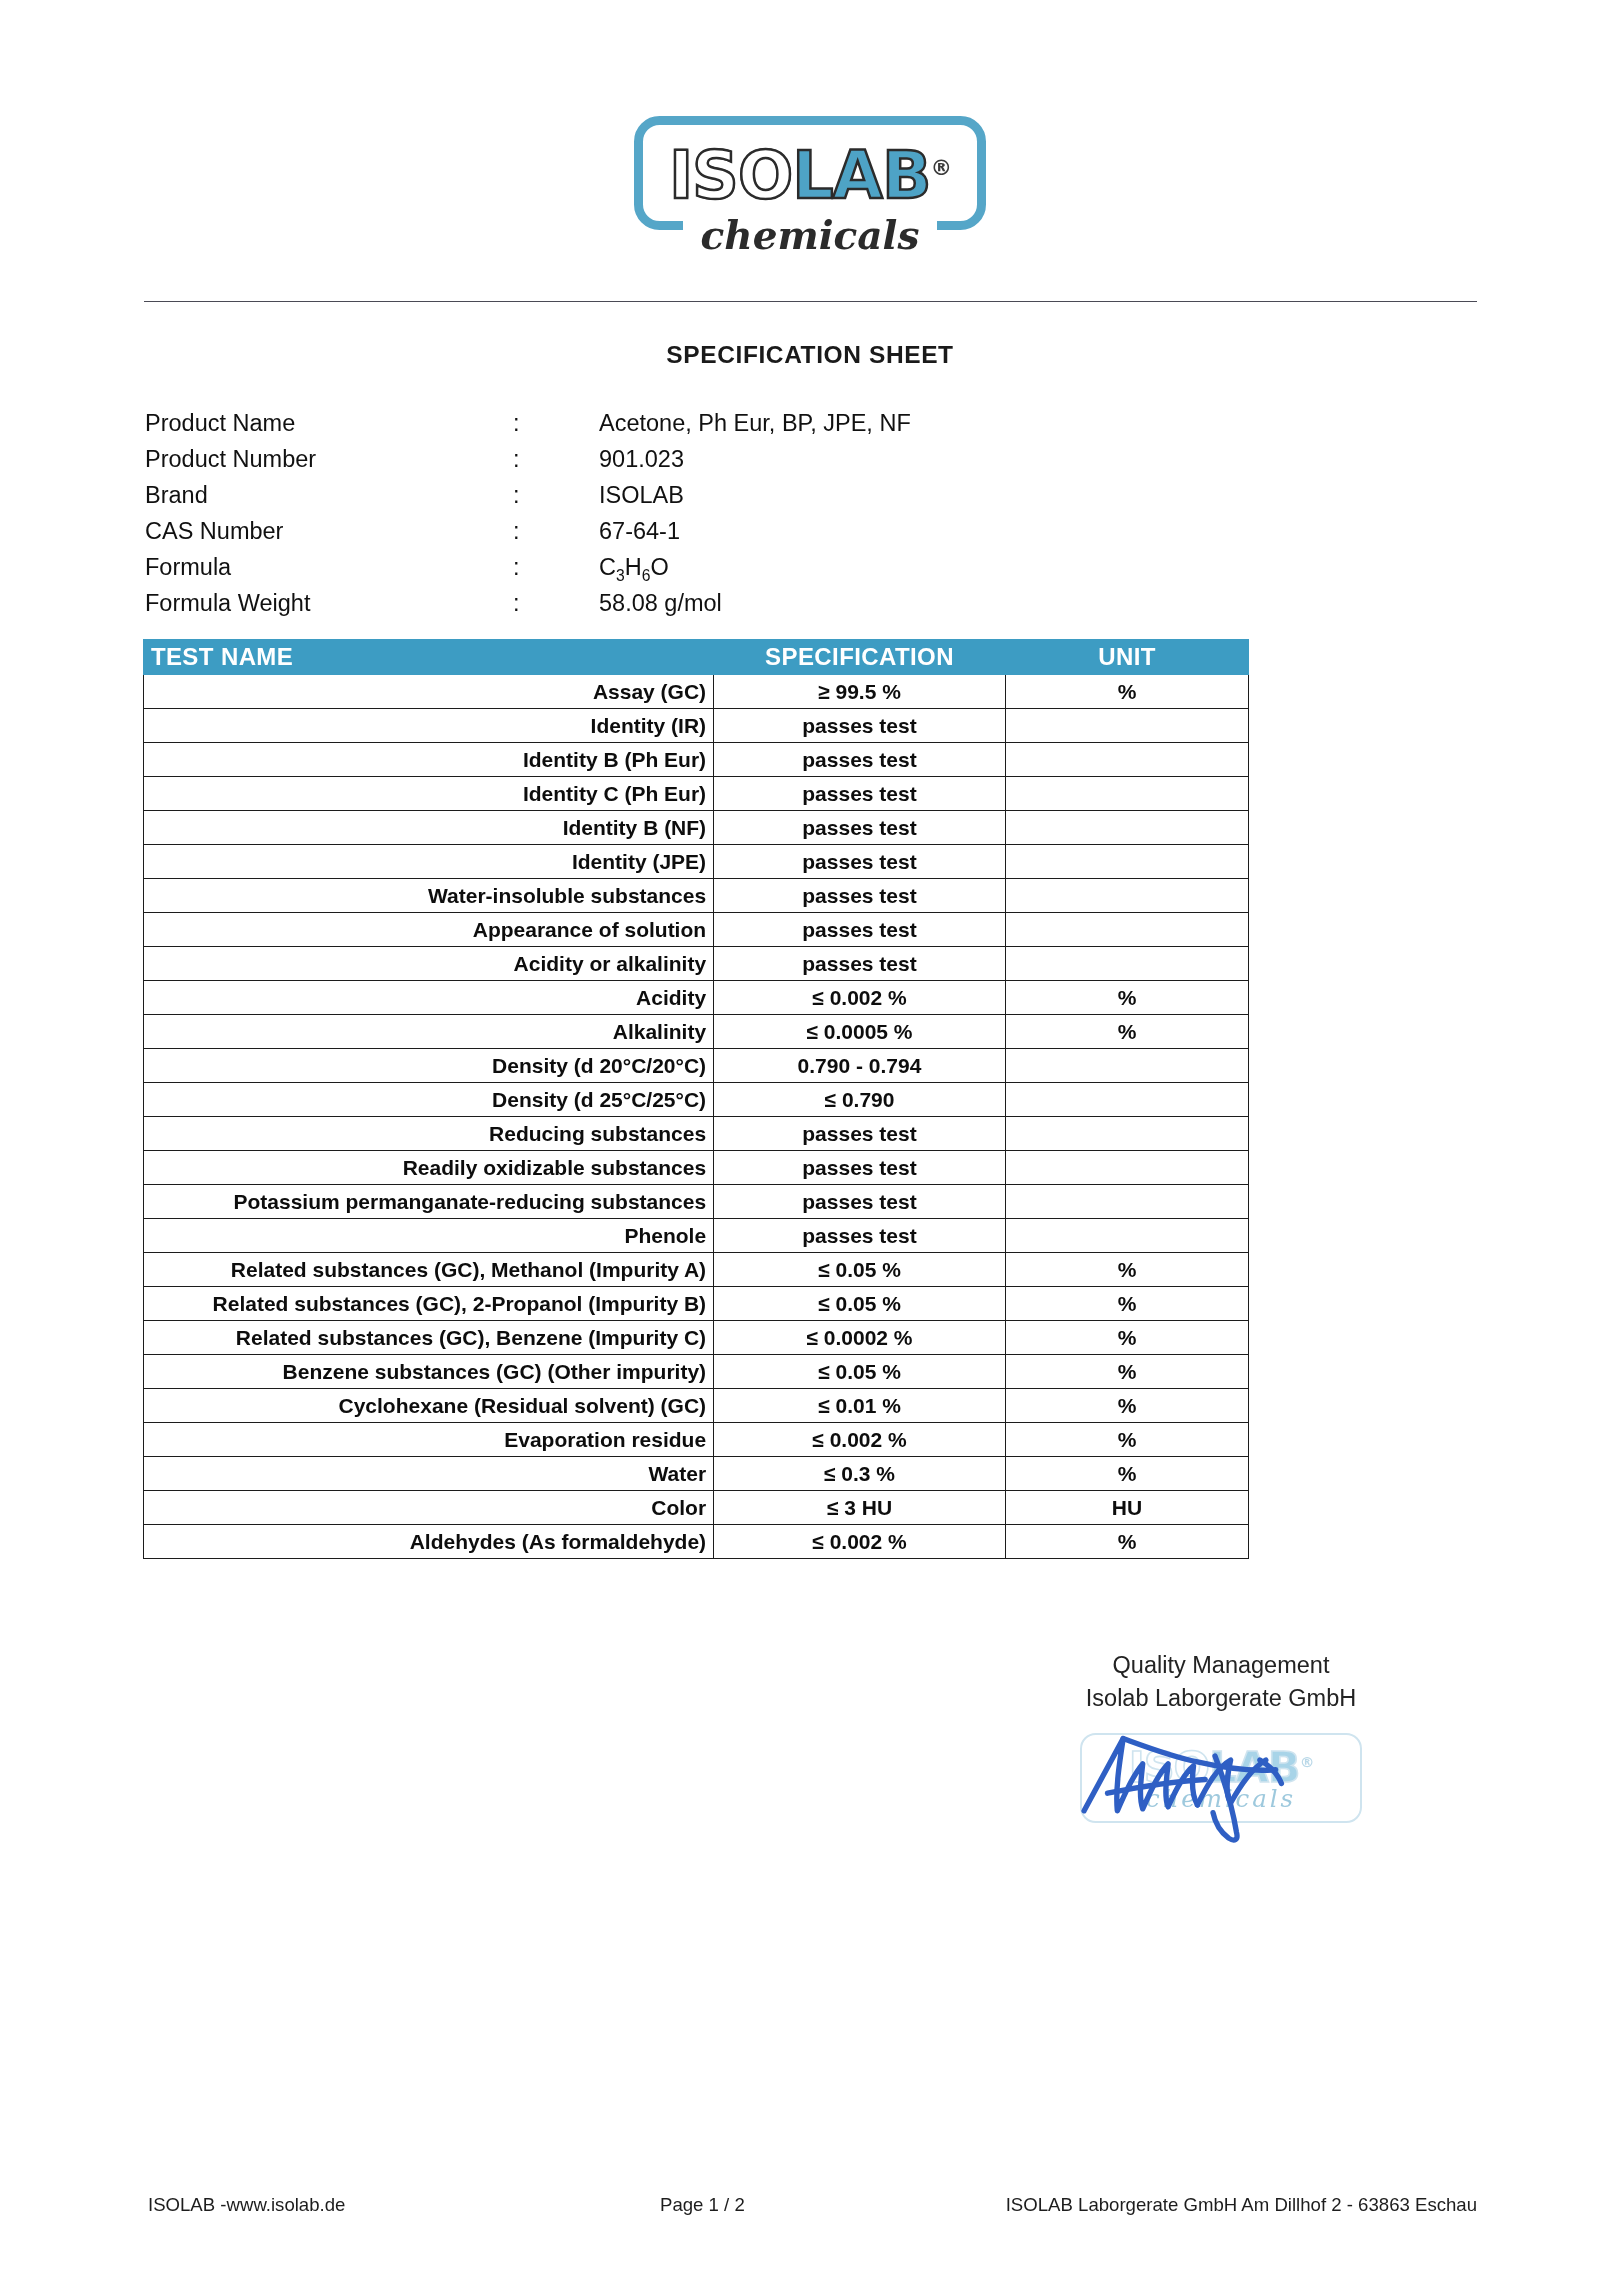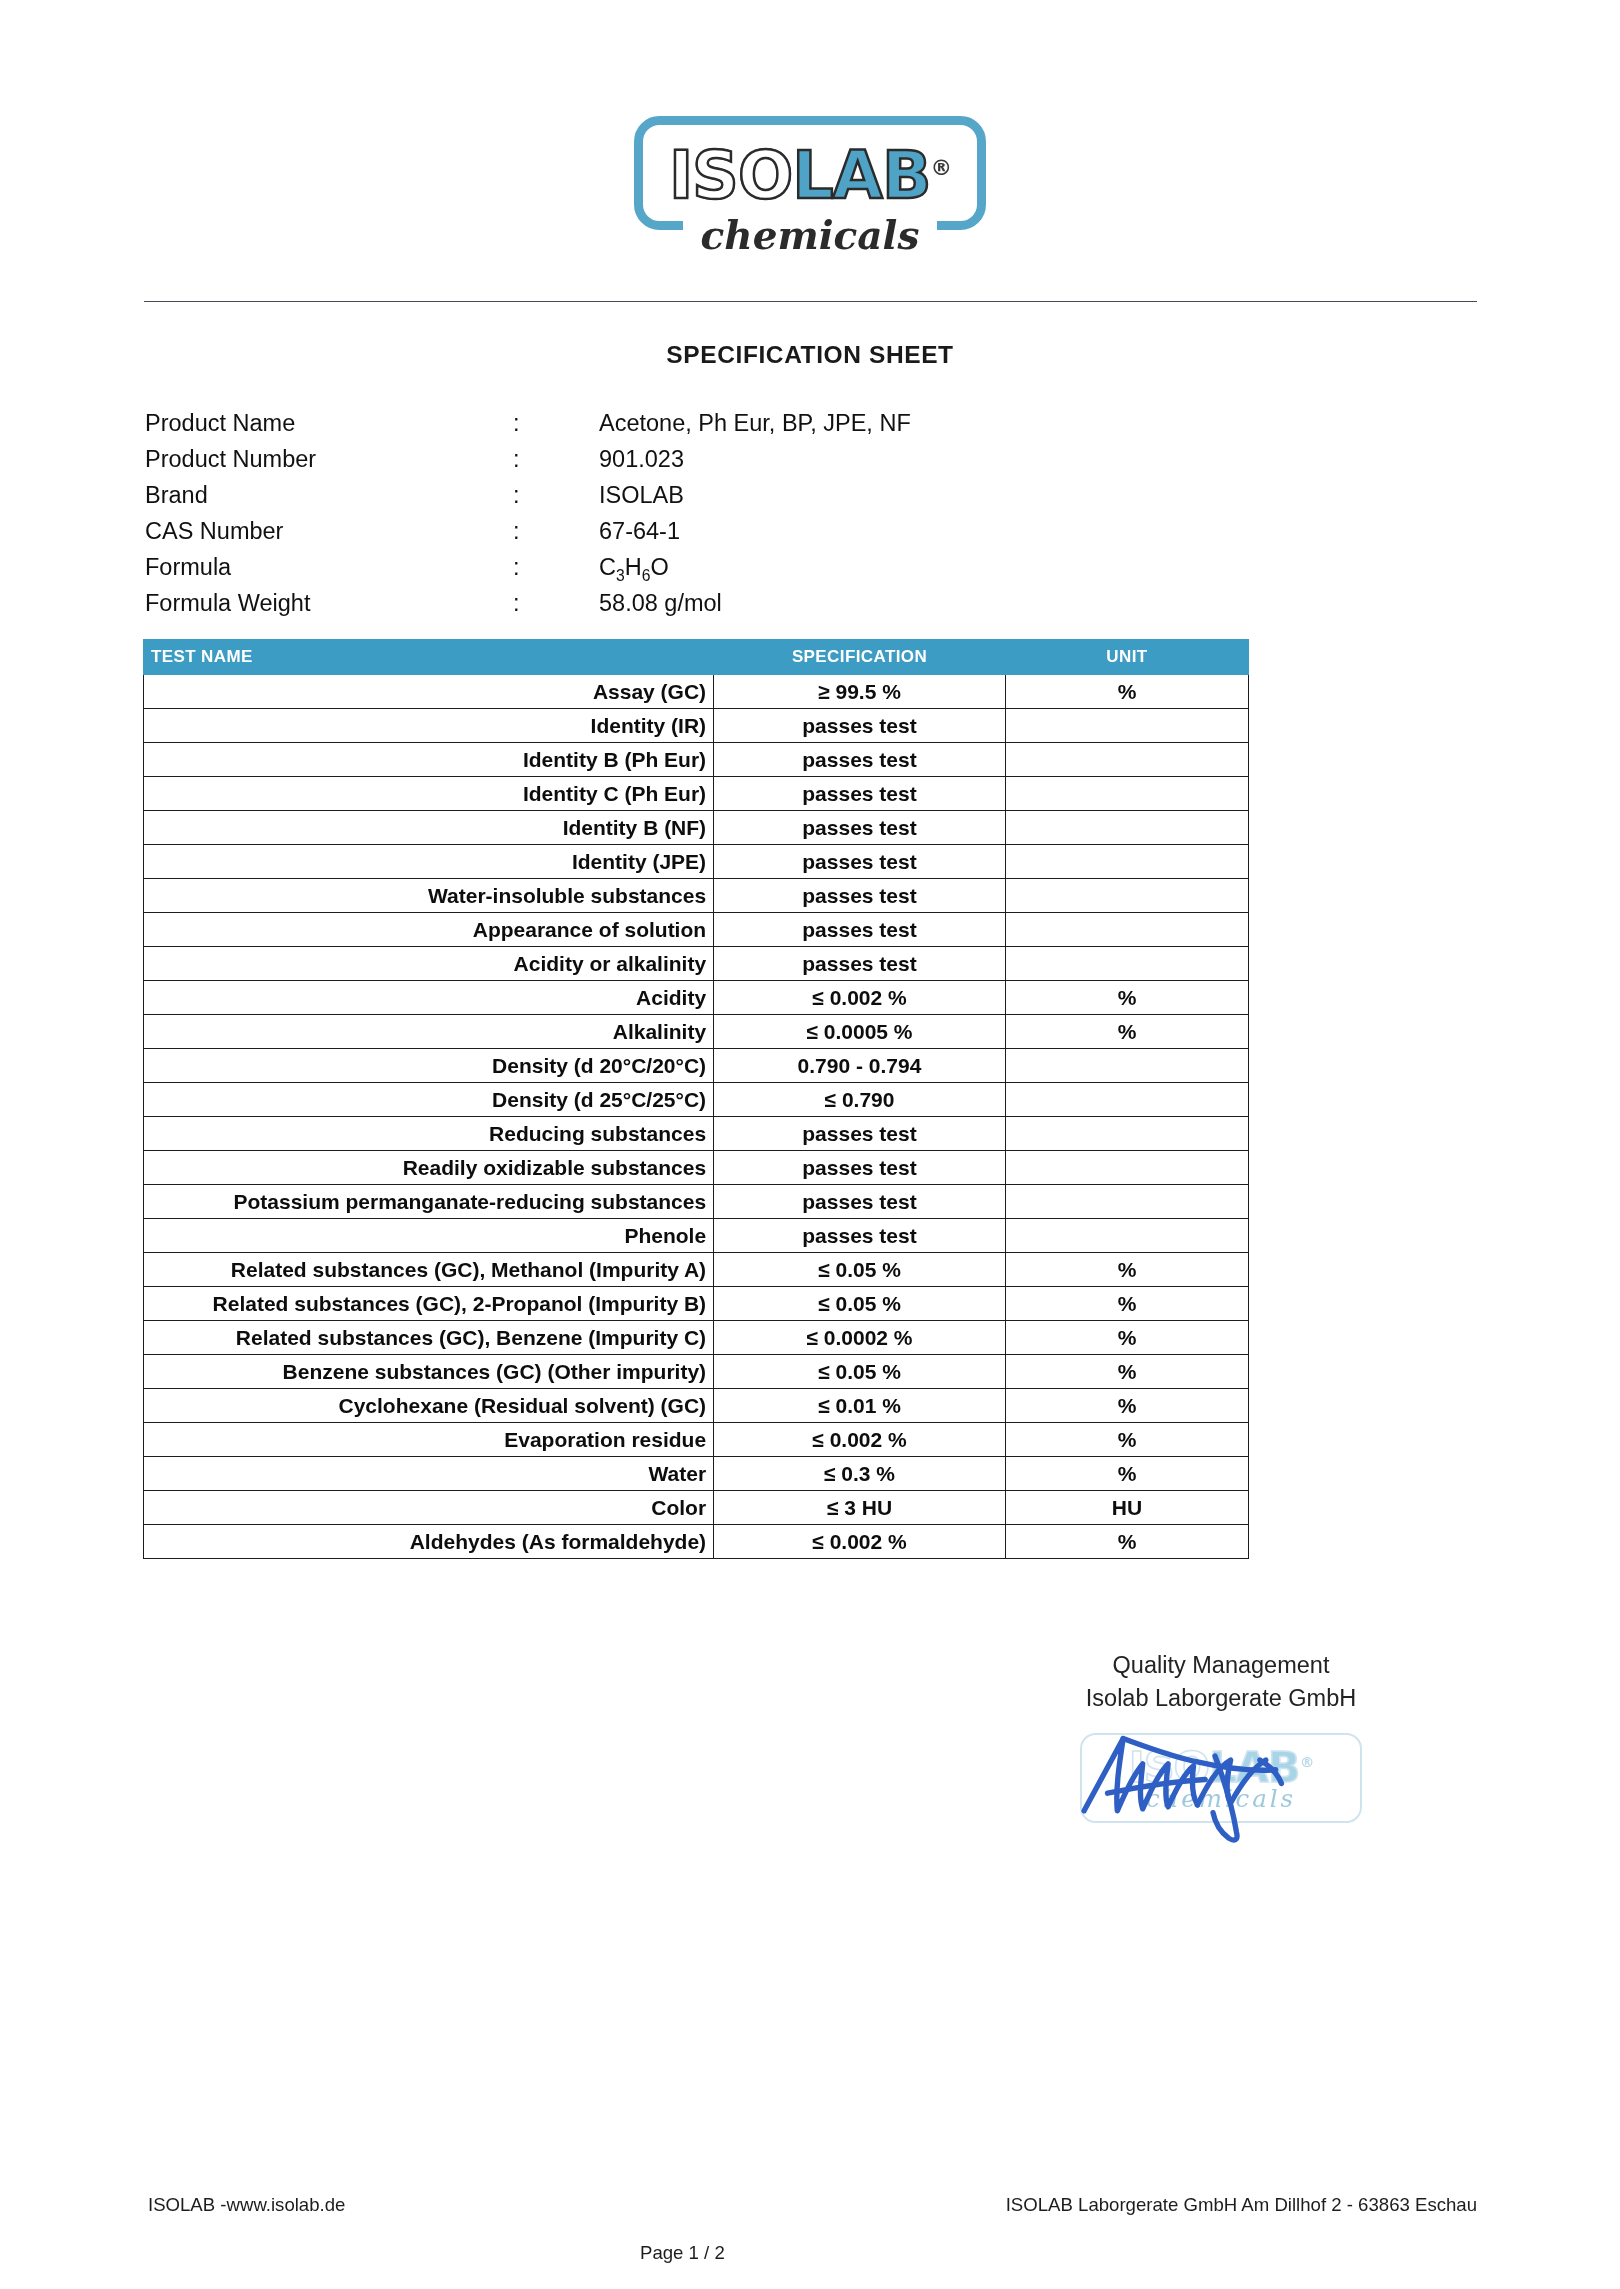--- a/index.html
+++ b/index.html
@@ -142,21 +142,21 @@
     border-collapse: collapse;
     table-layout: fixed;
   }
   .spec-table col.c1 { width: 570px; }
   .spec-table col.c2 { width: 292px; }
   .spec-table col.c3 { width: 243px; }
 
   .spec-table th {
     background: #3d9cc3;
     color: #ffffff;
-    font-size: 17px;
+    font-size: 24px;
     font-weight: 700;
     letter-spacing: 0.4px;
     height: 34px;
     padding: 0 7.8px;
     border: 1px solid #3d9cc3;
   }
   .spec-table th.th-name { text-align: left; padding-left: 6.9px; }
   .spec-table th.th-spec,
   .spec-table th.th-unit { text-align: center; }
 
@@ -241,21 +241,21 @@
     top: 2194px;
     width: 1333px;
     font-size: 18.6px;
     color: #1d1d1d;
   }
   .footer-inner {
     position: relative;
     height: 25.5px;
   }
   .footer-left { position: absolute; left: 4px; top: 0; }
-  .footer-center { position: absolute; left: 496px; top: 0; margin-top: 48px; }
+  .footer-center { position: absolute; left: 516px; top: 0; }
   .footer-right { position: absolute; right: 0; top: 0; }
 </style>
 </head>
 <body>
 
 <div class="page">
 
   <div class="logo-wrap">
     <div class="logo-box">
       <div class="logo-line1"><span class="logo-iso">ISO</span><span class="logo-lab">LAB</span><span class="logo-reg">®</span></div>

